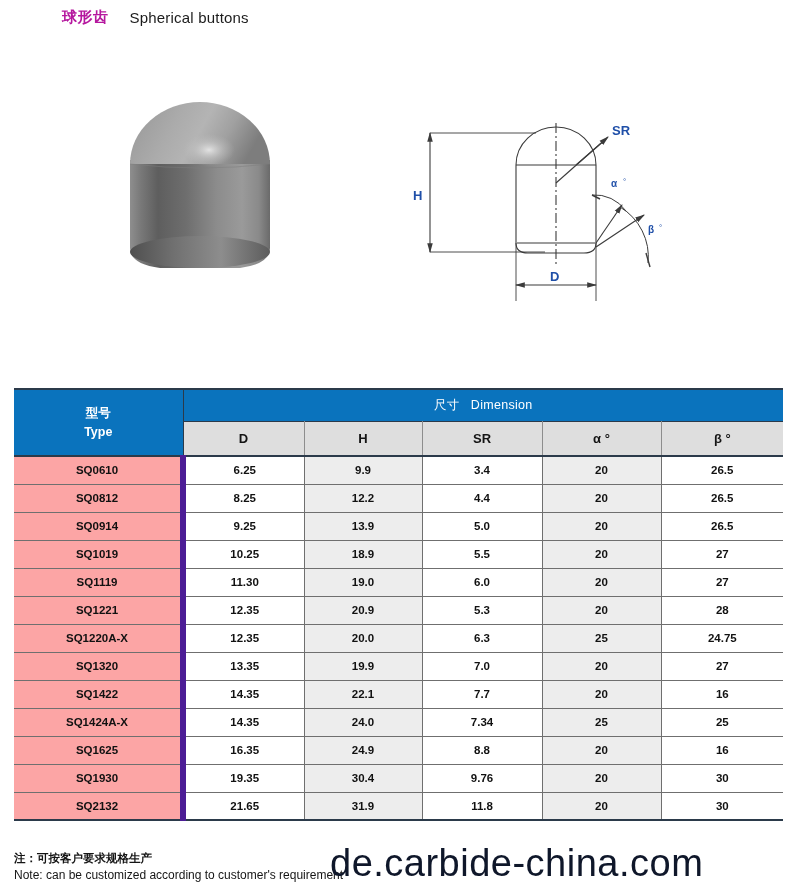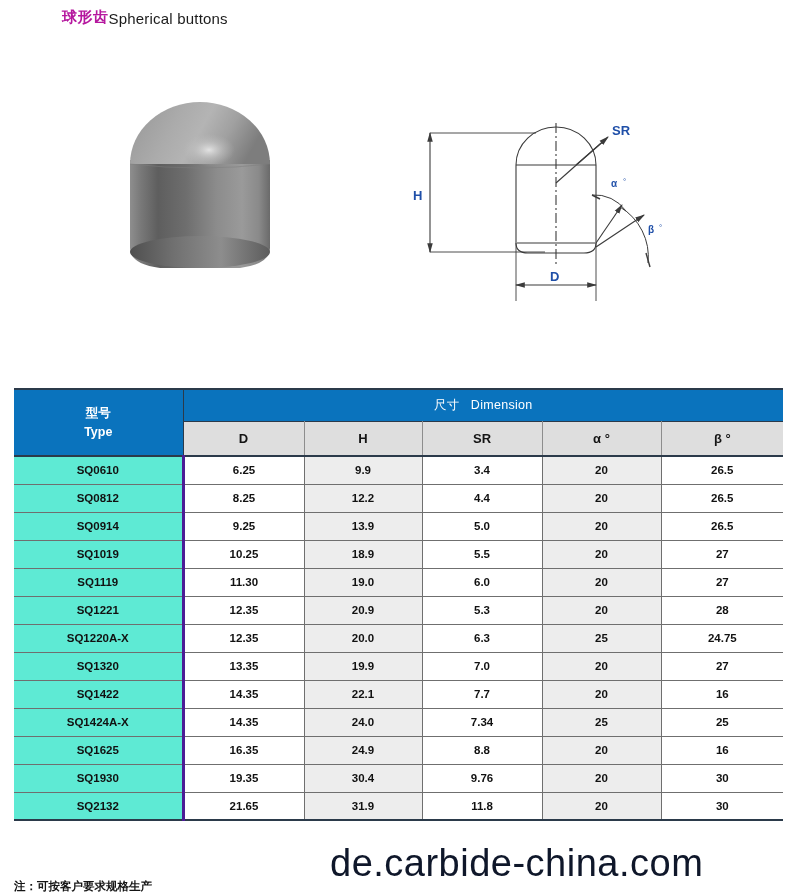--- a/index.html
+++ b/index.html
@@ -14,22 +14,22 @@
     font-family: "Liberation Sans", sans-serif;
     overflow: hidden;
   }
 
   
   #title-bar {
     position: absolute;
     left: 62px;
     top: 8px;
     display: flex;
-    align-items: flex-end;
-    gap: 0;
+    align-items: center;
+    gap: 21px;
   }
   #title-cn {
     font-size: 15px;
     font-weight: bold;
     color: #b5179e;
     letter-spacing: 0.5px;
   }
   #title-en {
     font-size: 15px;
     color: #1b1b1b;
@@ -113,25 +113,25 @@
     border-top: 1px solid #2b3a4a;
     border-bottom: 2px solid #2b3a4a;
     border-right: 1px solid #8d8d8d;
     font-size: 13px;
     font-weight: bold;
   }
   th.hdr-sub:last-child { border-right: none; }
 
   tbody tr { height: 28px; }
   td.cell-type {
-    background: #5eead4;
+    background: #fca5a5;
     color: #111111;
     font-weight: bold;
     font-size: 11.5px;
-    border-right: 3px solid #4c1d95;
+    border-right: 6px solid #4c1d95;
     border-bottom: 1px solid #6f6f6f;
     margin-left: 20px;
   }
   td.cell-val {
     color: #111111;
     font-weight: bold;
     font-size: 11.5px;
     border-right: 1px solid #6f6f6f;
     border-bottom: 1px solid #6f6f6f;
   }
@@ -141,21 +141,21 @@
   tbody tr:last-child td { border-bottom: 2px solid #2b3a4a; }
 
   
   #note {
     position: absolute;
     left: 14px;
     top: 851px;
     line-height: 1.35;
     color: #151515;
   }
-  #note-cn { font-size: 11.5px; font-weight: bold; margin-top: 28px; }
+  #note-cn { font-size: 11.5px; font-weight: bold; }
   #note-en { font-size: 12px; }
 
   
   #watermark {
     position: absolute;
     left: 330px;
     top: 842px;
     font-size: 38px;
     color: #0f172a;
     letter-spacing: 0.5px;

